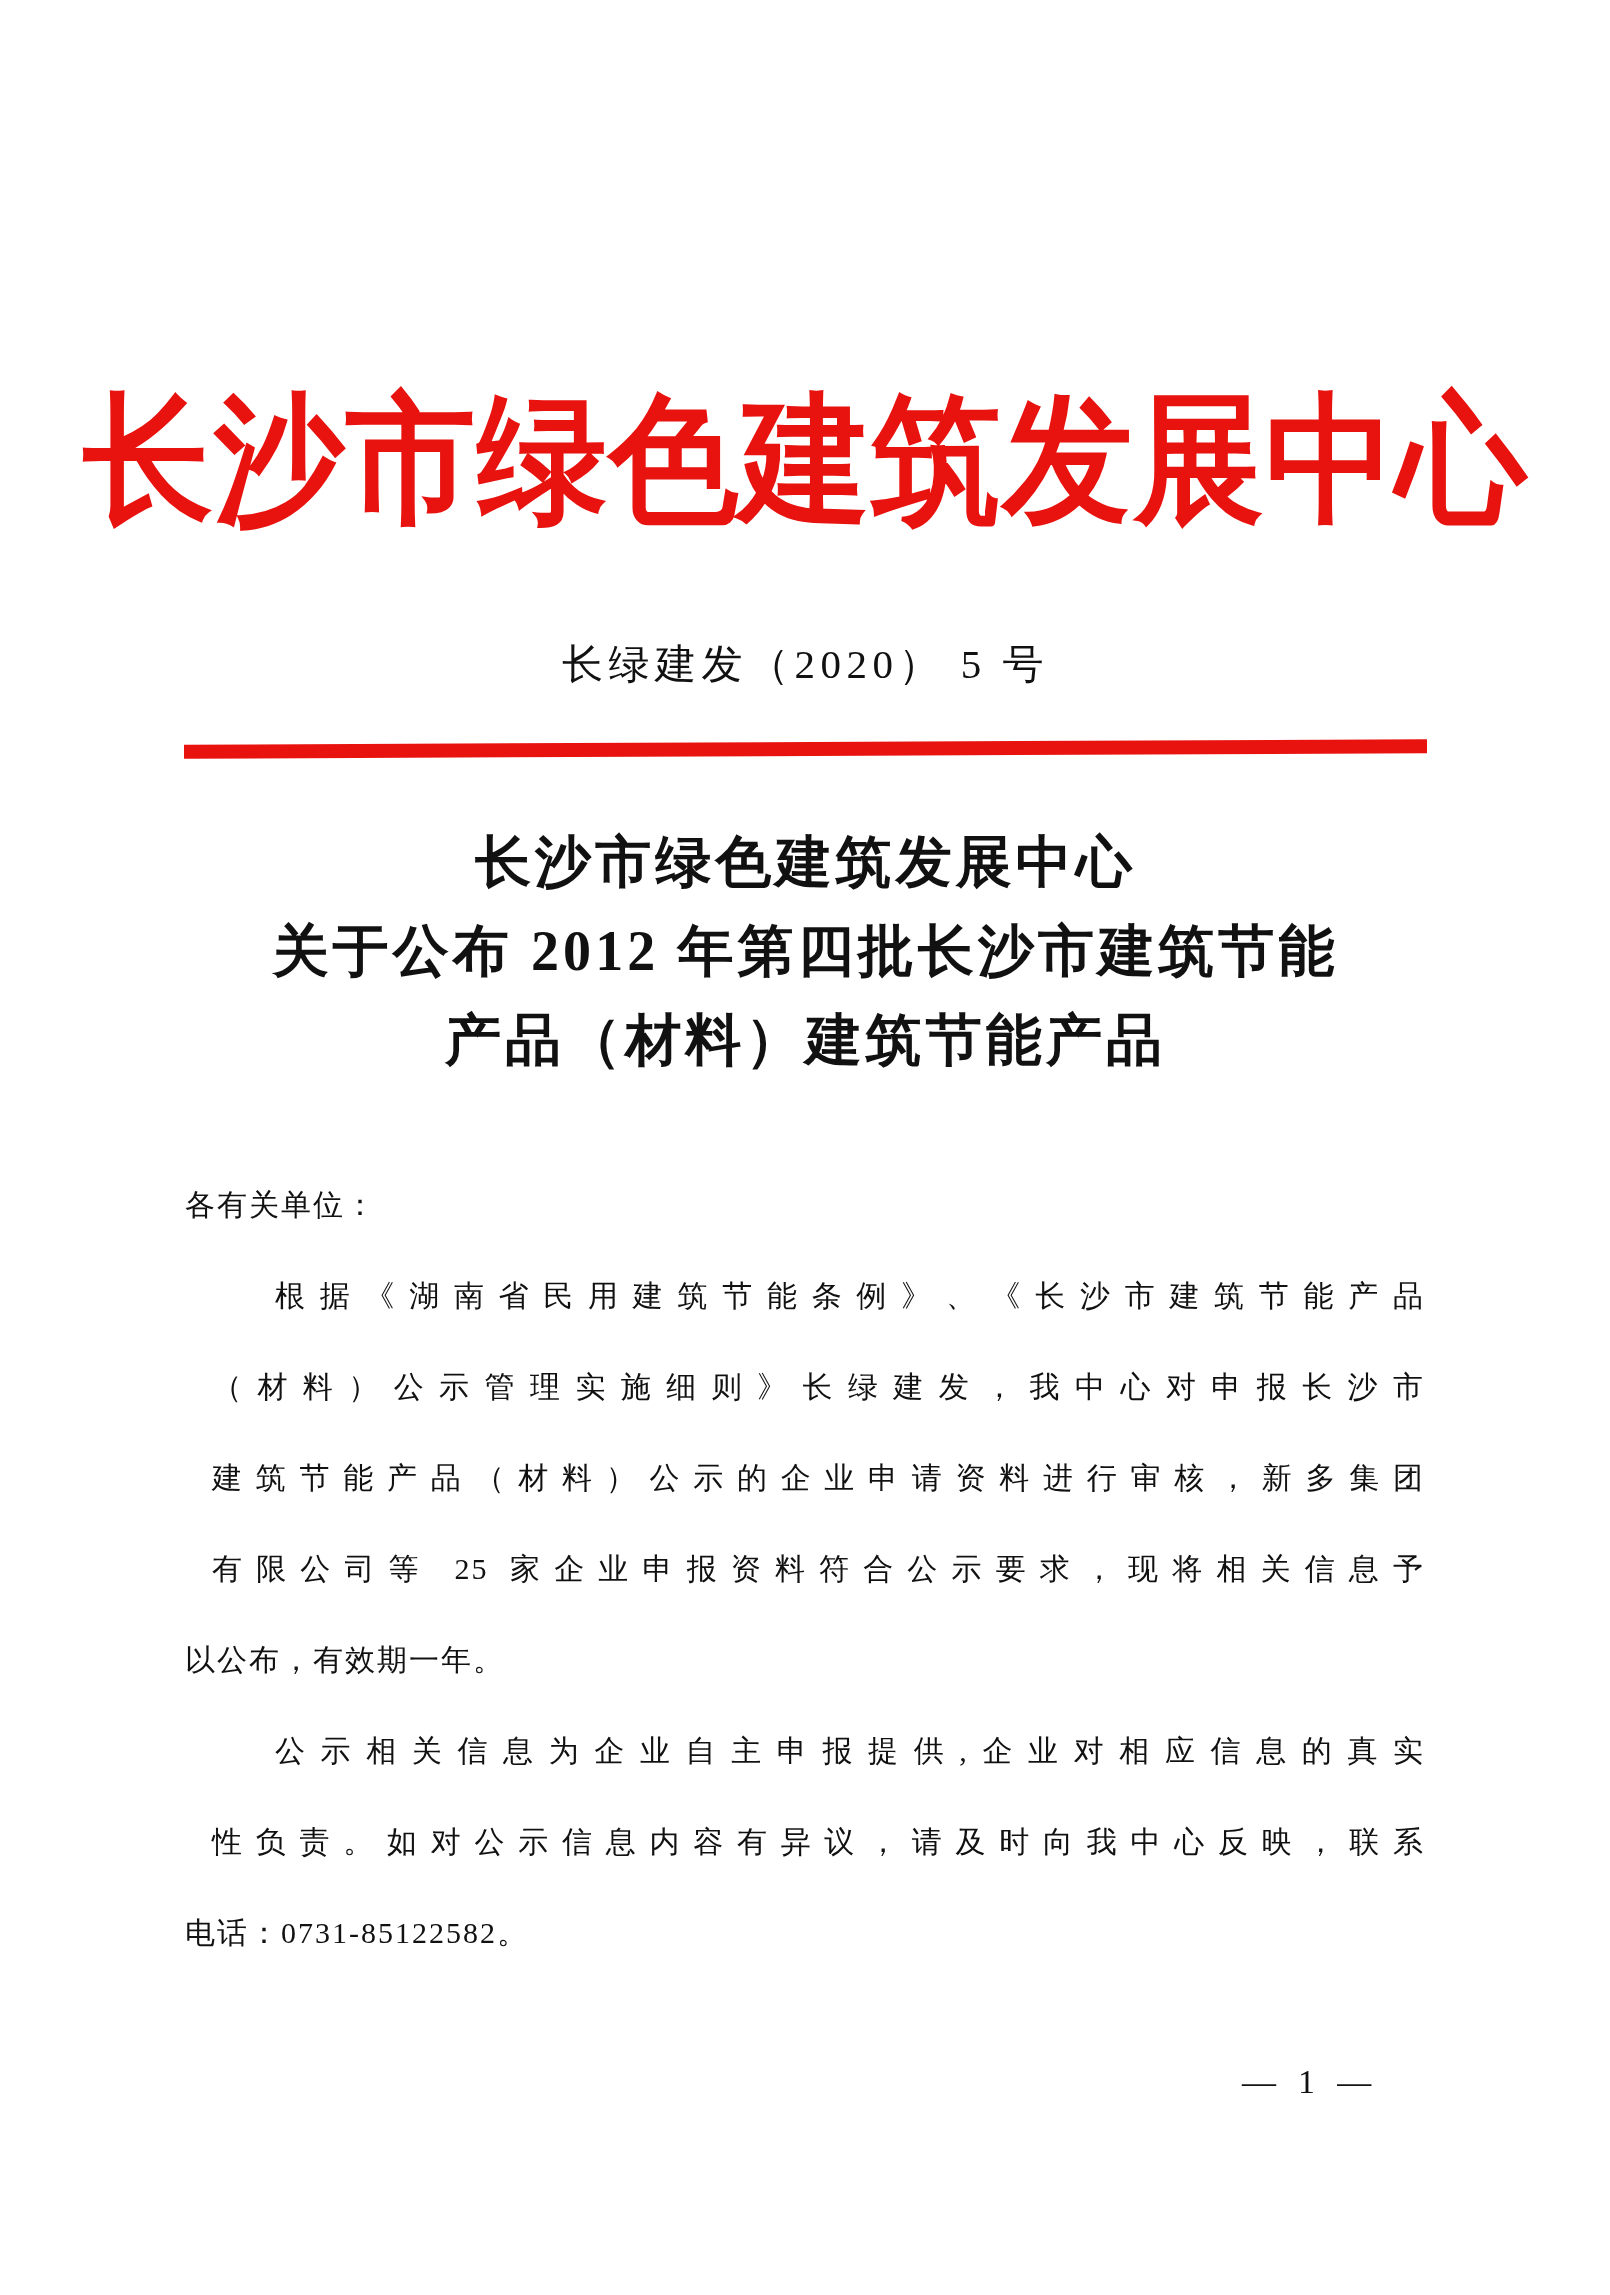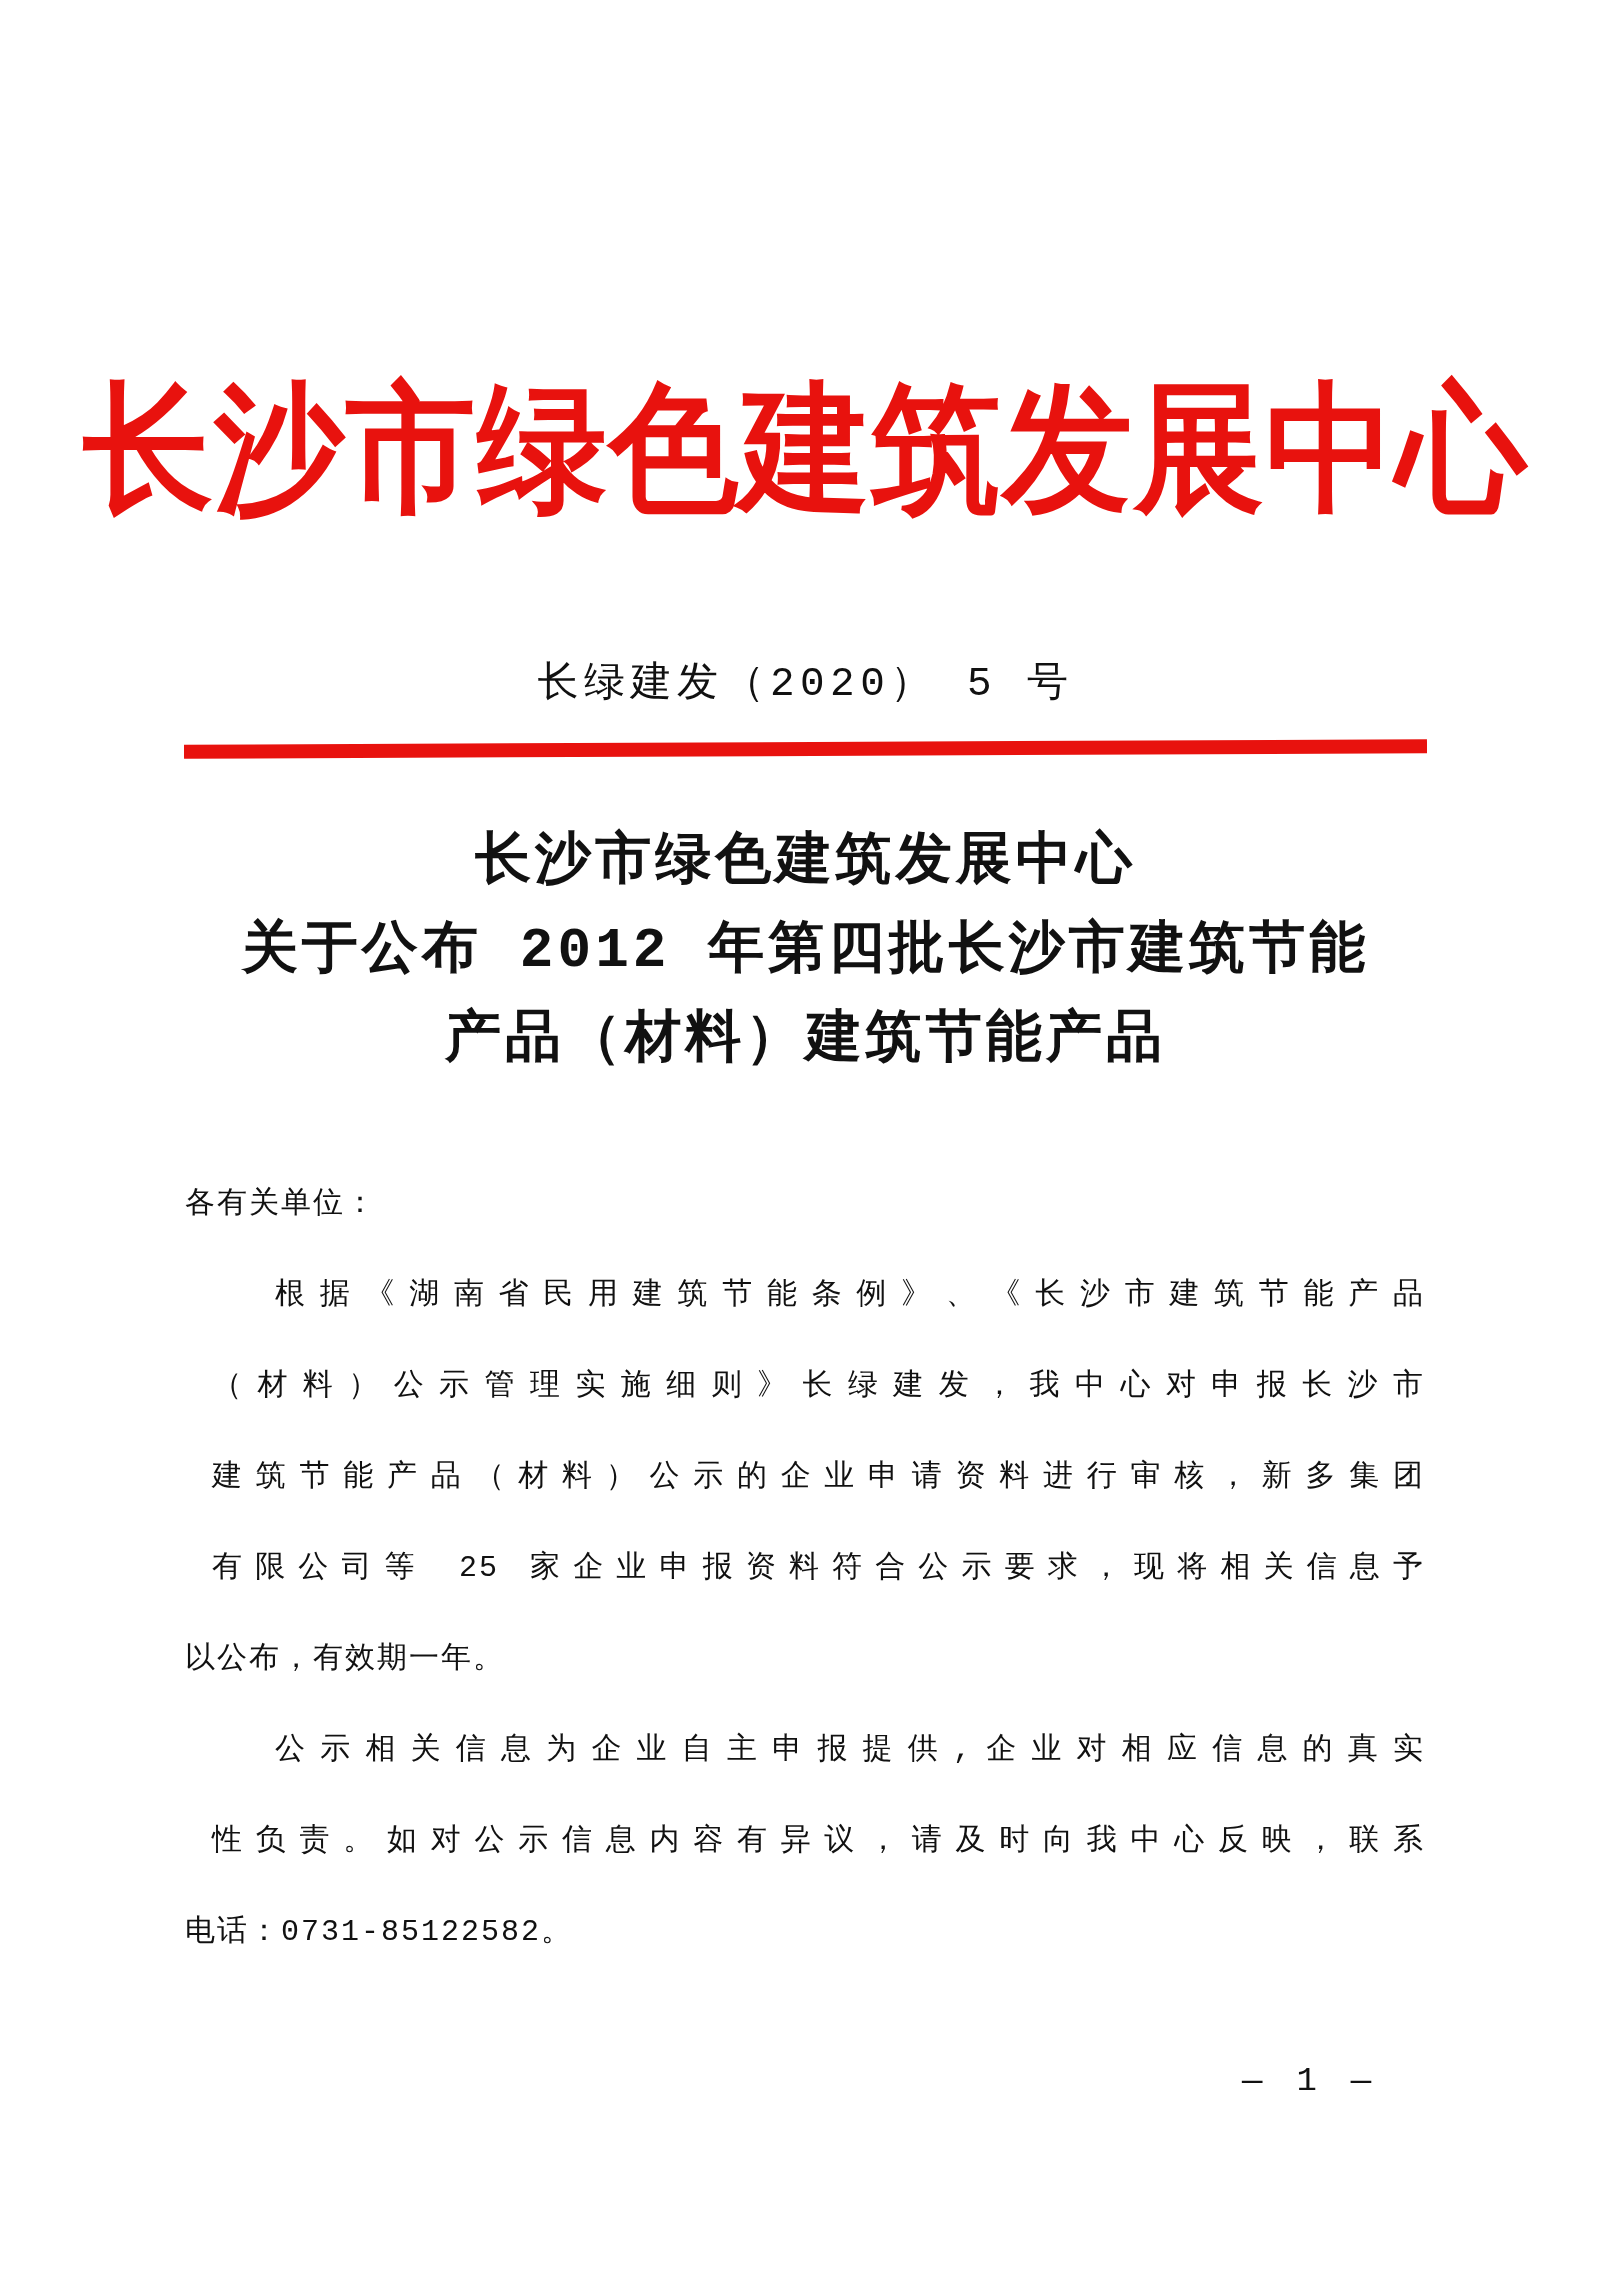--- a/index.html
+++ b/index.html
@@ -12,21 +12,20 @@
   body {
     font-family: "Liberation Serif", "DejaVu Serif", serif;
     color: var(--ink);
   }
   .page {
     position: relative;
     width: 1611px;
     height: 2295px;
     background: var(--page-bg);
     overflow: hidden;
-    font-family: Liberation Mono, monospace;
   }
 
   
   .agency-title {
     position: absolute;
     top: 372px;
     left: 0;
     width: 100%;
     text-align: center;
     font-size: 130px;
@@ -35,21 +34,21 @@
     color: var(--accent-red);
     letter-spacing: 1.4px;
     transform: scaleY(1.08);
     transform-origin: center top;
     white-space: nowrap;
   }
 
   
   .doc-number {
     position: absolute;
-    top: 660px;
+    top: 640px;
     left: 0;
     width: 100%;
     text-align: center;
     font-size: 41px;
     line-height: 49px;
     letter-spacing: 5.5px;
     color: var(--ink);
     white-space: nowrap;
   }
 

